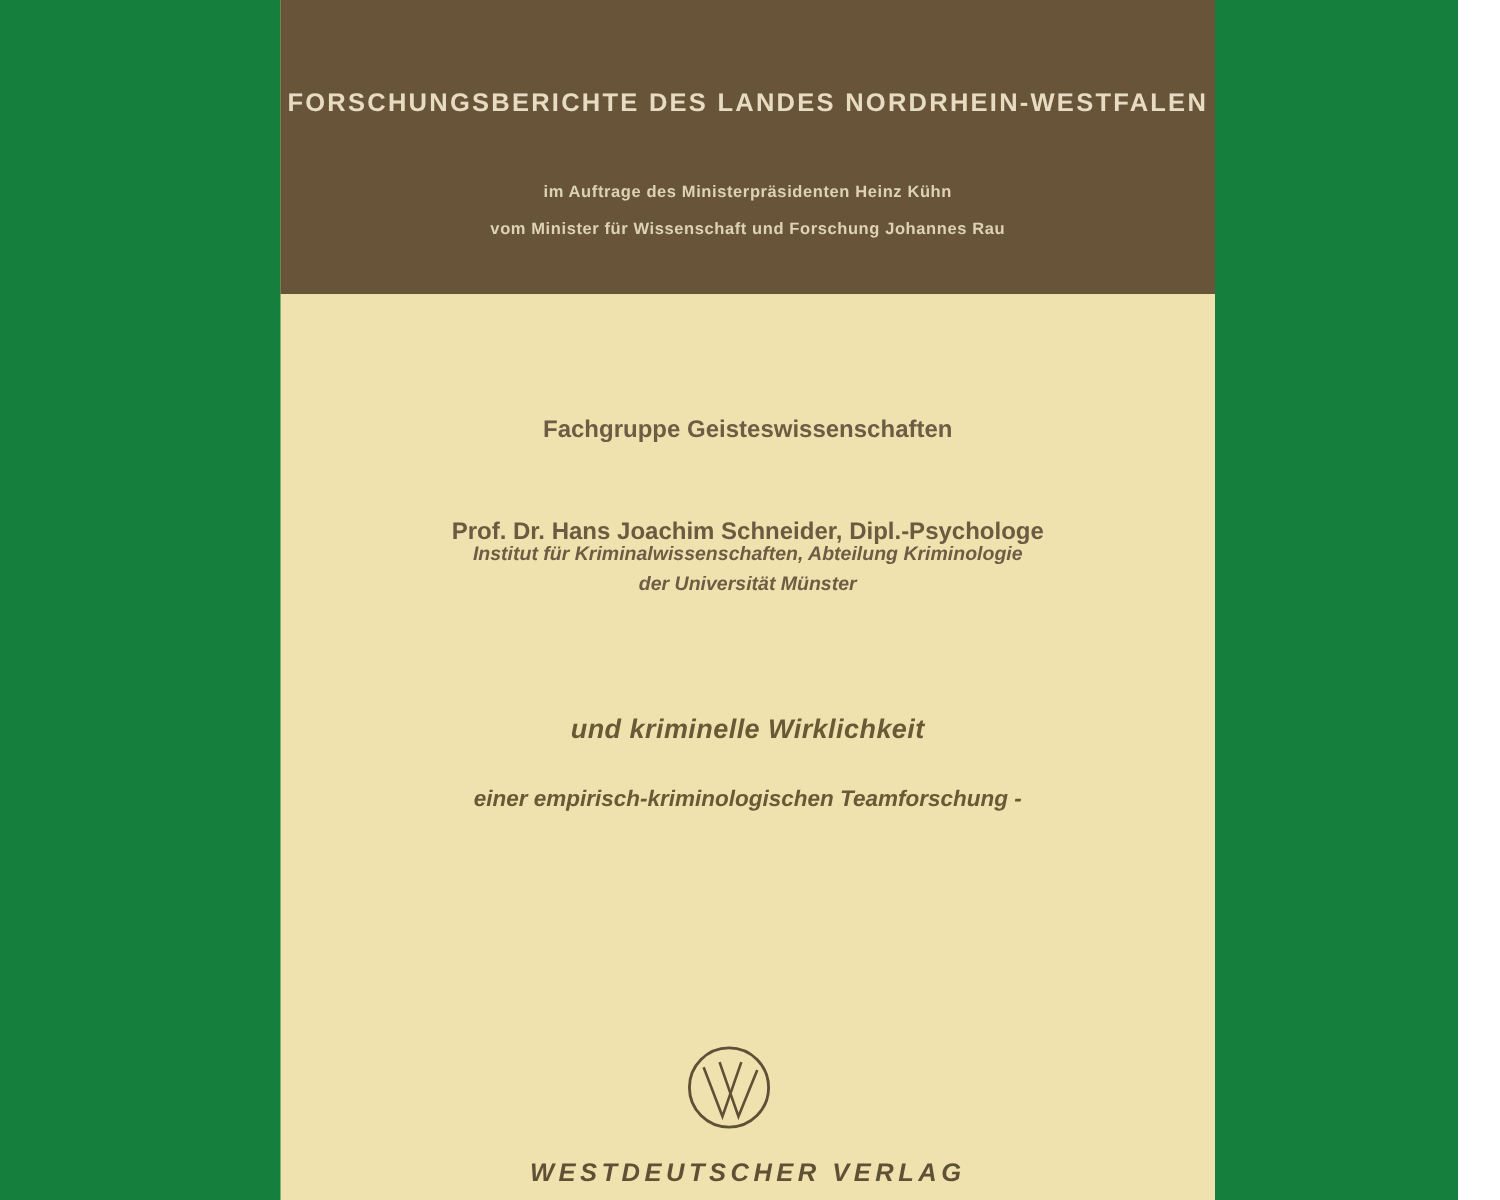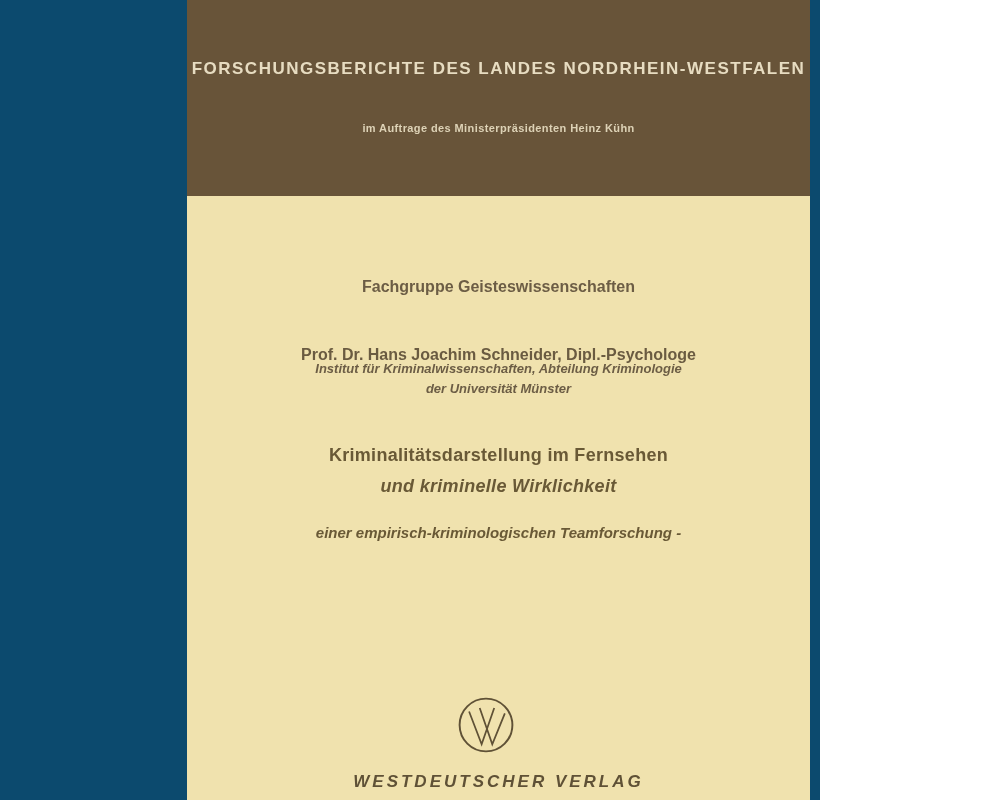--- a/index.html
+++ b/index.html
@@ -4,22 +4,22 @@
 <style>
   * { margin: 0; padding: 0; box-sizing: border-box; }
   html, body {
     width: 1000px; height: 800px;
     background: #ffffff;
     font-family: "Liberation Sans", "DejaVu Sans", sans-serif;
     overflow: hidden;
   }
   .page {
     position: relative;
-    width: 820px; height: 800px;
-    background: #0c4a6e;
+    width: 972px; height: 800px;
+    background: #15803d;
   }
   .cover {
     position: absolute;
     left: 187px; top: 0;
     width: 623px; height: 800px;
     background: #f0e2ae;
   }
   .band {
     position: absolute;
     left: 0; top: 0;
@@ -105,31 +105,31 @@
 <div class="page">
   <div class="cover">
 
     <div class="band"></div>
 
     <div class="line series-title">FORSCHUNGSBERICHTE DES LANDES NORDRHEIN-WESTFALEN</div>
 
 
     <div class="line band-sub band-sub2">im Auftrage des Ministerpräsidenten Heinz Kühn</div>
 
+    <div class="line band-sub band-sub3">vom Minister für Wissenschaft und Forschung Johannes Rau</div>
 
 
     <div class="line issue-group">Fachgruppe Geisteswissenschaften</div>
 
     <div class="line author-name">Prof. Dr. Hans Joachim Schneider, Dipl.-Psychologe</div>
 
     <div class="line affil affil1">Institut für Kriminalwissenschaften, Abteilung Kriminologie</div>
 
     <div class="line affil affil2">der Universität Münster</div>
 
-    <div class="line title-line title1">Kriminalitätsdarstellung im Fernsehen</div>
 
     <div class="line title-line title2">und kriminelle Wirklichkeit</div>
 
 
     <div class="line subtitle-line subtitle2">einer empirisch-kriminologischen Teamforschung -</div>
 
     <div class="logo-wrap">
       <svg width="58" height="58" viewBox="0 0 60 60" fill="none" xmlns="http://www.w3.org/2000/svg">
         <circle cx="30" cy="30" r="27.3" stroke="#5f5136" stroke-width="2"></circle>
         <polyline points="12.5,16 25.5,50 38.5,12.5" stroke="#5f5136" stroke-width="1.8" fill="none"></polyline>

